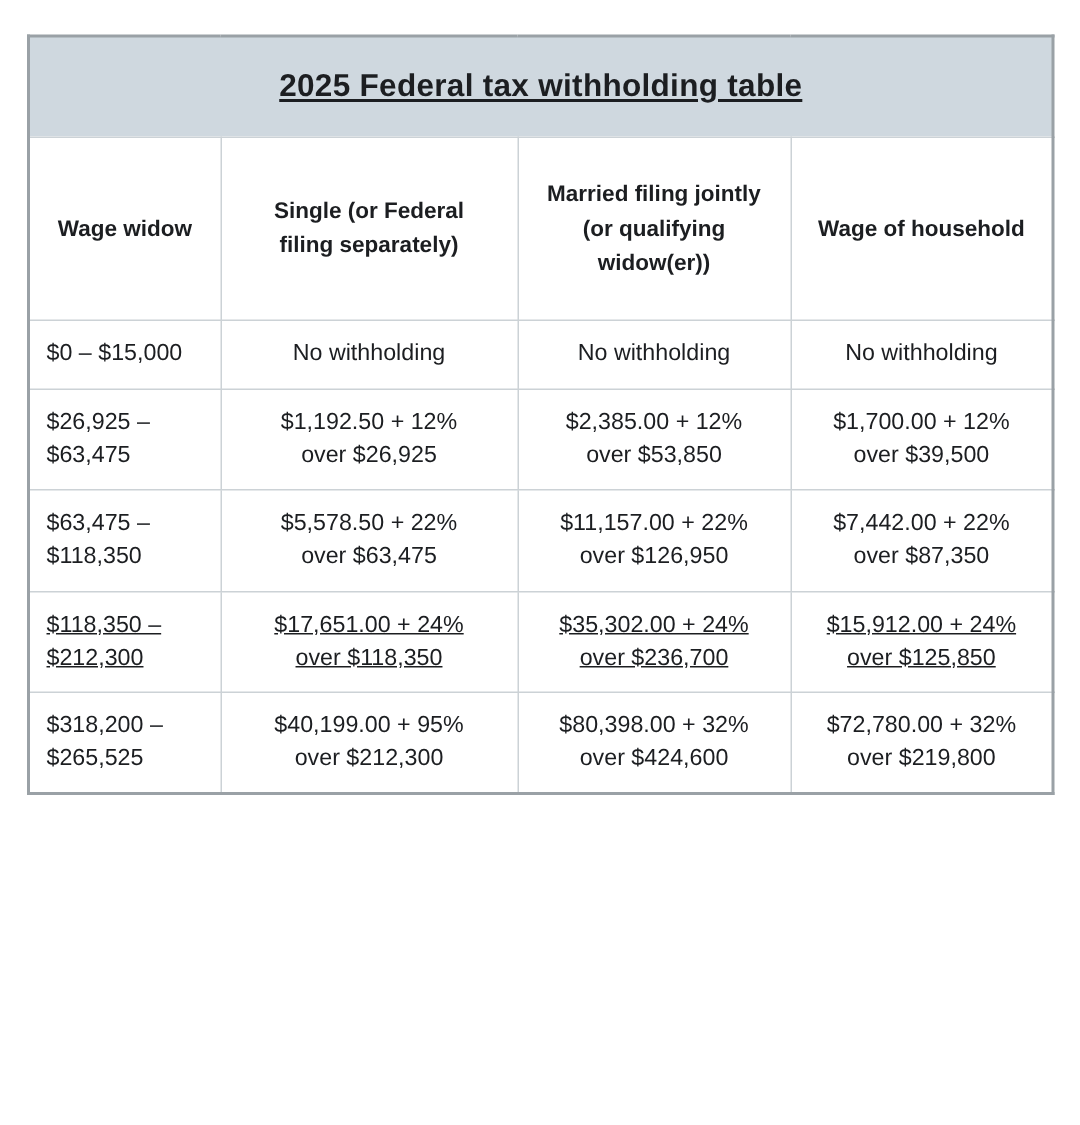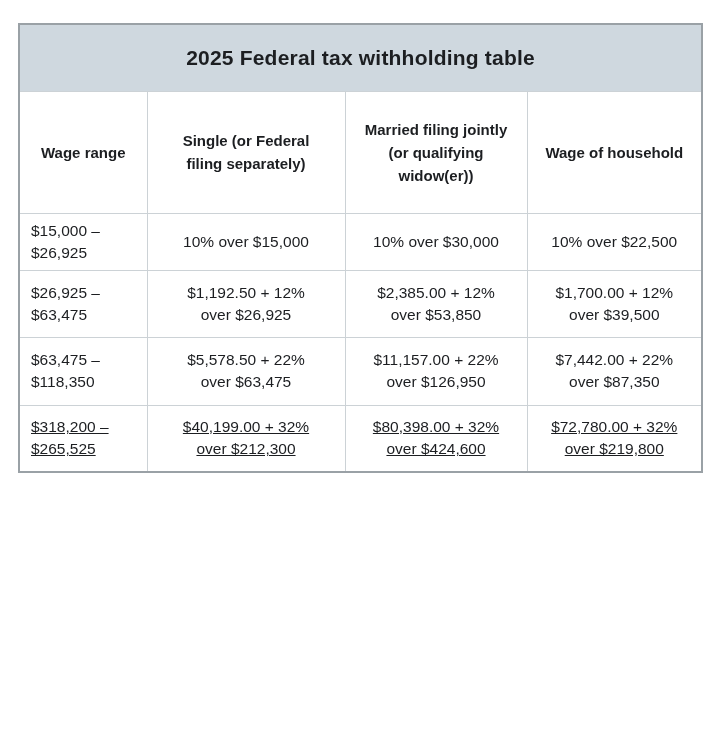--- a/index.html
+++ b/index.html
@@ -37,20 +37,21 @@
     box-sizing: border-box;
   }
 
   th.table-title {
     background: var(--title-bg, #cfd8df);
     height: 67px;
     font-size: 21px;
     font-weight: bold;
     text-align: center;
     letter-spacing: 0.2px;
+    text-decoration: underline;
   }
 
   tr.header-row th {
     height: 122px;
     font-size: 15px;
     font-weight: bold;
     text-align: center;
     line-height: 23px;
     padding: 6px 8px;
     background: var(--table-bg, #ffffff);
@@ -84,36 +85,35 @@
       <col class="c1">
         <col class="c2">
         <col class="c3">
         <col class="c4">
     </colgroup>
     <thead>
       <tr>
         <th colspan="4" class="table-title">2025 Federal tax withholding table</th>
       </tr>
       <tr class="header-row">
-        <th>Wage range</th>
+        <th>Wage widow</th>
         <th>Single (or Federal
 filing separately)</th>
         <th>Married filing jointly
 (or qualifying
 widow(er))</th>
         <th>Wage of household</th>
       </tr>
     </thead>
     <tbody>
       <tr>
-        <td class="wage">$15,000 –
-$26,925</td>
-        <td>10% over $15,000</td>
-        <td>10% over $30,000</td>
-        <td>10% over $22,500</td>
+        <td class="wage">$0 – $15,000</td>
+        <td>No withholding</td>
+        <td>No withholding</td>
+        <td>No withholding</td>
       </tr>
       <tr>
         <td class="wage">$26,925 –
 $63,475</td>
         <td>$1,192.50 + 12%
 over $26,925</td>
         <td>$2,385.00 + 12%
 over $53,850</td>
         <td>$1,700.00 + 12%
 over $39,500</td>
@@ -122,23 +122,33 @@
         <td class="wage">$63,475 –
 $118,350</td>
         <td>$5,578.50 + 22%
 over $63,475</td>
         <td>$11,157.00 + 22%
 over $126,950</td>
         <td>$7,442.00 + 22%
 over $87,350</td>
       </tr>
       <tr>
+        <td class="wage">$118,350 –
+$212,300</td>
+        <td>$17,651.00 + 24%
+over $118,350</td>
+        <td>$35,302.00 + 24%
+over $236,700</td>
+        <td>$15,912.00 + 24%
+over $125,850</td>
+      </tr>
+      <tr>
         <td class="wage">$318,200 –
 $265,525</td>
-        <td>$40,199.00 + 32%
+        <td>$40,199.00 + 95%
 over $212,300</td>
         <td>$80,398.00 + 32%
 over $424,600</td>
         <td>$72,780.00 + 32%
 over $219,800</td>
       </tr>
     </tbody>
   </table>
 </div>
 

